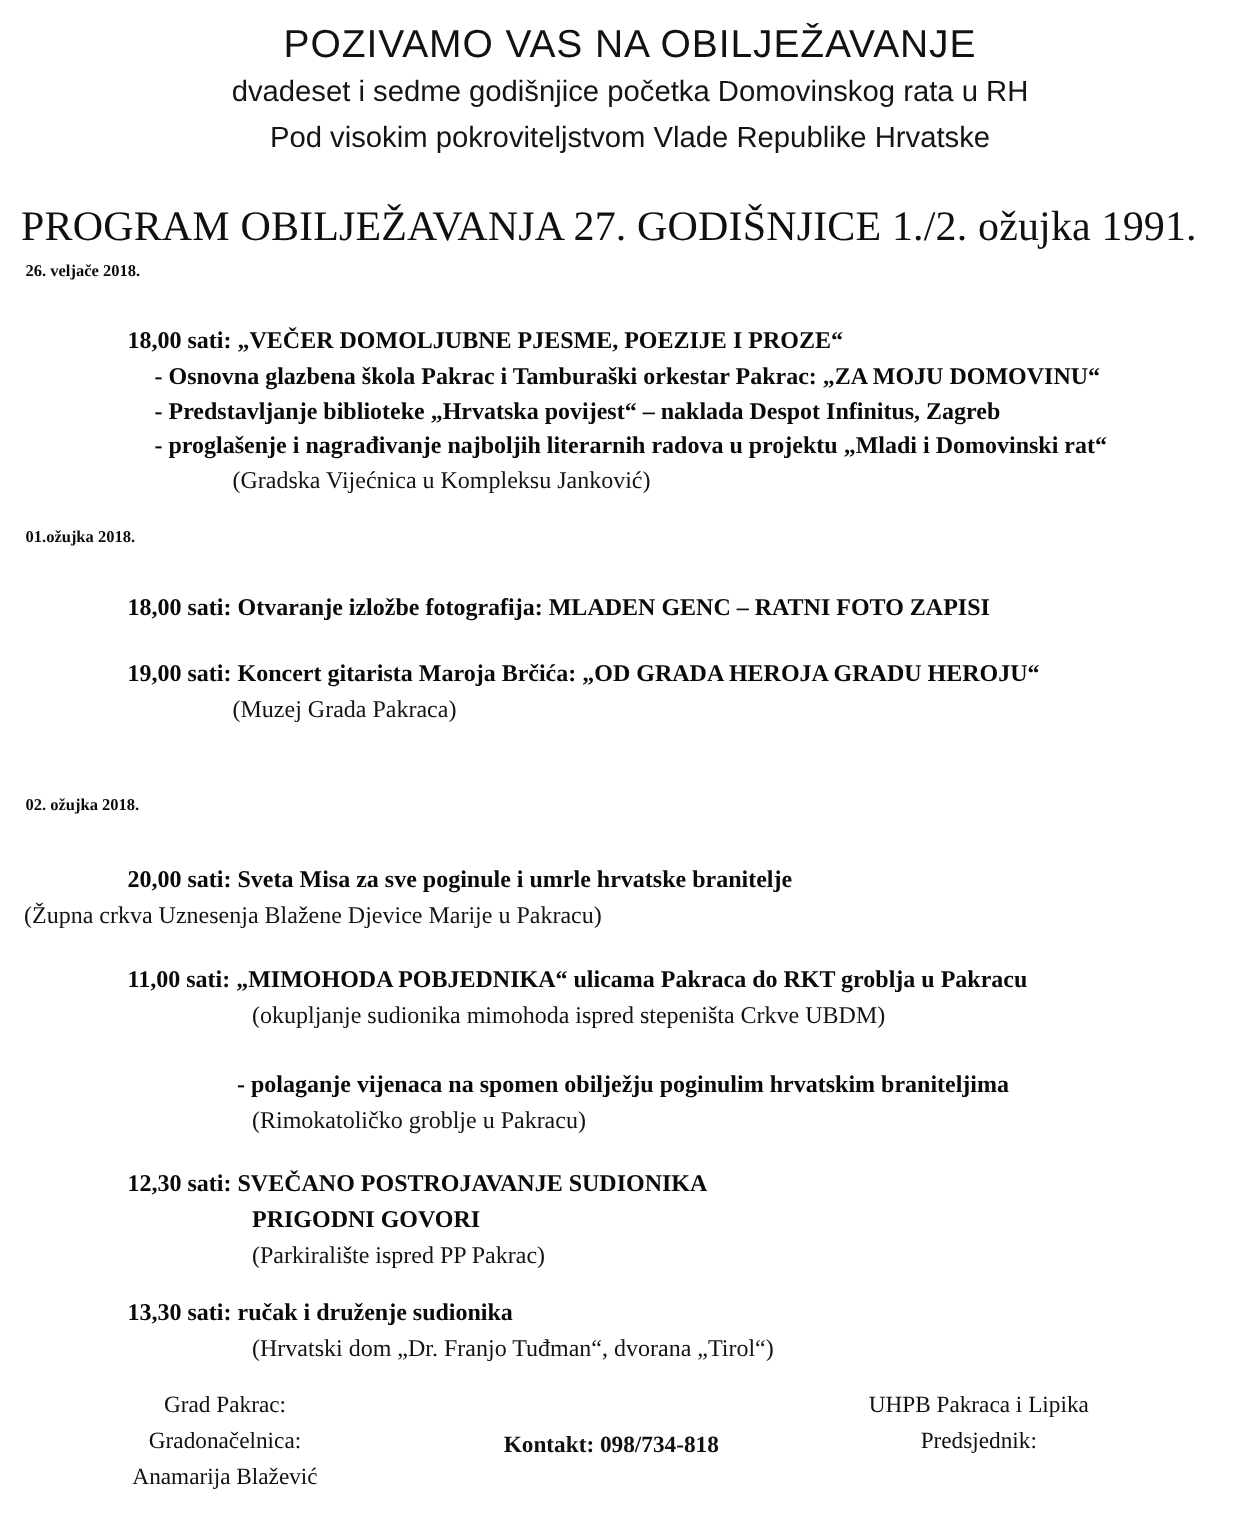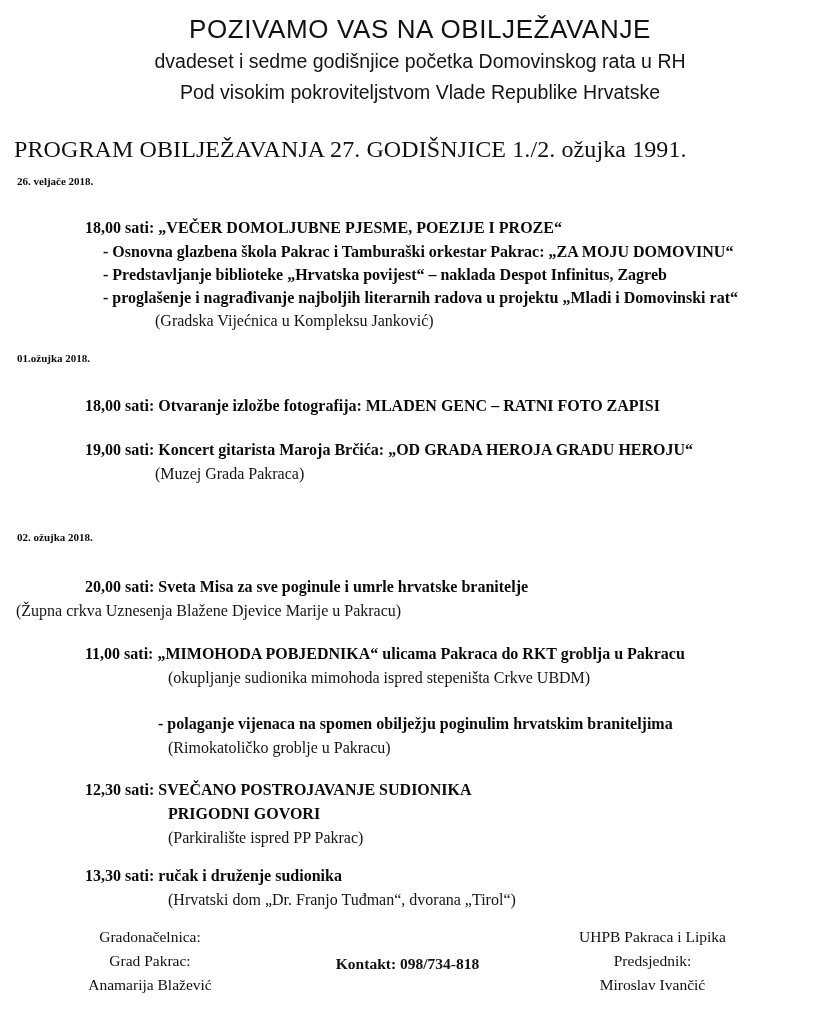--- a/index.html
+++ b/index.html
@@ -50,21 +50,21 @@
   }
   .doc-subtitle.second {
     margin-top: 1px;
   }
 
   
   .program-heading {
     position: absolute;
     top: 136px;
     left: 14px;
-    font-size: 24px;
+    font-size: 28px;
     font-weight: 400;
     letter-spacing: 0.1px;
     white-space: nowrap;
     color: #101010;
   }
 
   
   .day-section {
     position: absolute;
     left: 0;
@@ -194,29 +194,28 @@
     </div>
 
     <div class="entry" style="top:334px;">
       <div class="line bold ind-time" style="top:0px;">13,30 sati: ručak i druženje sudionika</div>
       <div class="line regular ind-venue2" style="top:24px;">(Hrvatski dom „Dr. Franjo Tuđman“, dvorana „Tirol“)</div>
     </div>
   </div>
 
   <div class="footer">
     <div class="footer-col left">
+      <span class="footer-line">Grad Pakrac:</span>
       <span class="footer-line">Gradonačelnica:</span>
-      <span class="footer-line">Grad Pakrac:</span>
       <span class="footer-line">Anamarija Blažević</span>
     </div>
 
     <div class="footer-col center">
       <span class="footer-line">Kontakt: 098/734-818</span>
     </div>
 
     <div class="footer-col right">
       <span class="footer-line">UHPB Pakraca i Lipika</span>
       <span class="footer-line">Predsjednik:</span>
-      <span class="footer-line">Miroslav Ivančić</span>
     </div>
   </div>
 
 </div>
 
 </body></html>

